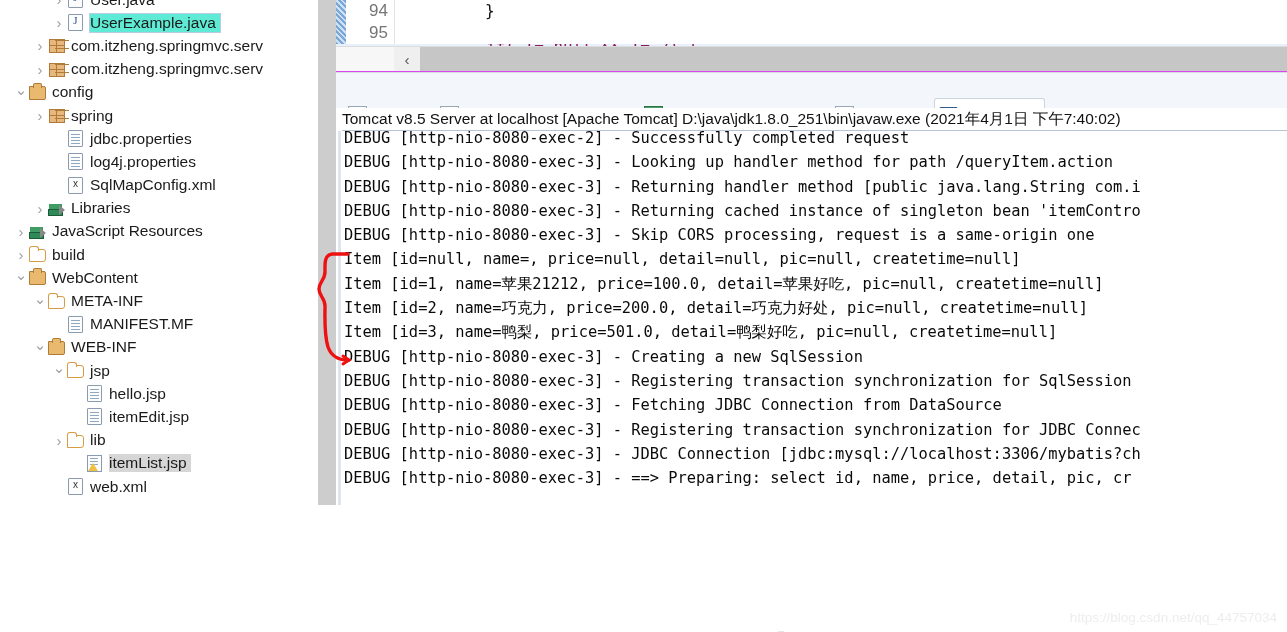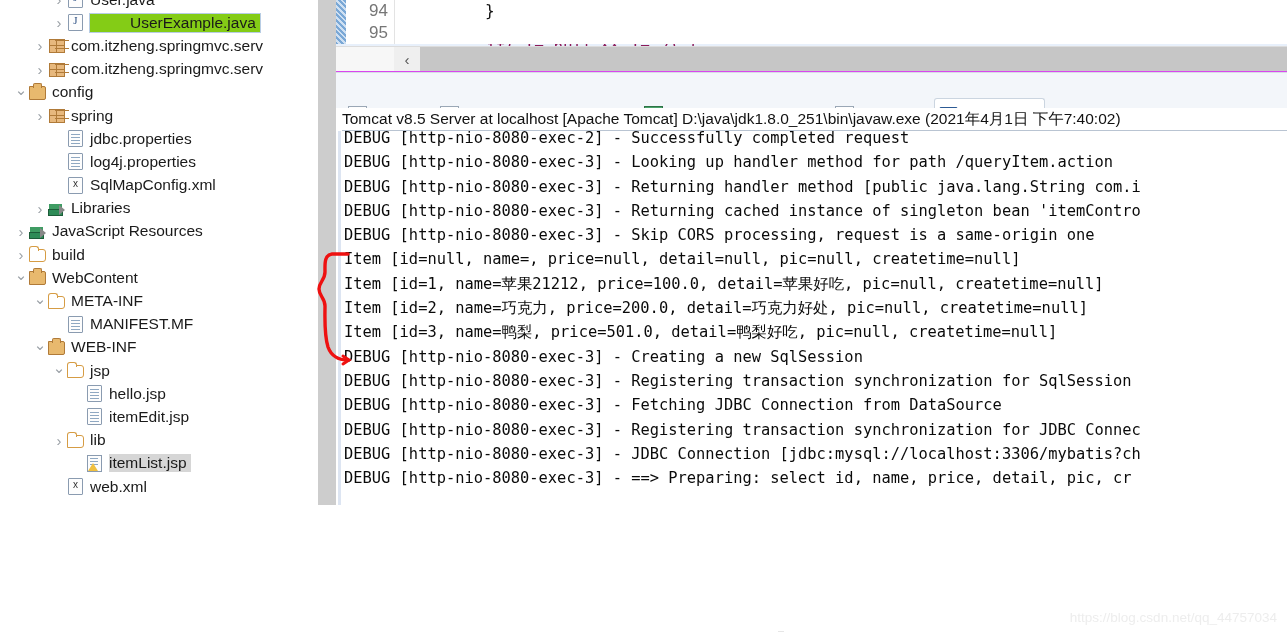--- a/index.html
+++ b/index.html
@@ -48,23 +48,22 @@
   .tree-row .twisty.closed::before { content: "\203A"; font-size: 15px; }
   .tree-row .twisty.none::before { content: ""; }
   .tree-row .ticon {
     width: 19px; min-width: 19px; height: 17px;
     margin-right: 5px;
     position: relative;
     display: inline-block;
   }
   .tree-row .tlabel { padding-right: 4px; }
   .tree-row.selected .tlabel {
-    background: #84cc16;
+    background: #5eead4;
     outline: 1px solid #b8cde4;
-    padding-left: 40px;
   }
   .tree-row.grayselected .tlabel {
     background: #d6d6d6;
   }
 
   
   .ic-java, .ic-file, .ic-xml {
     width: 15px; height: 17px;
     background: #fdfdfd;
     border: 1px solid #8a9bb0;

